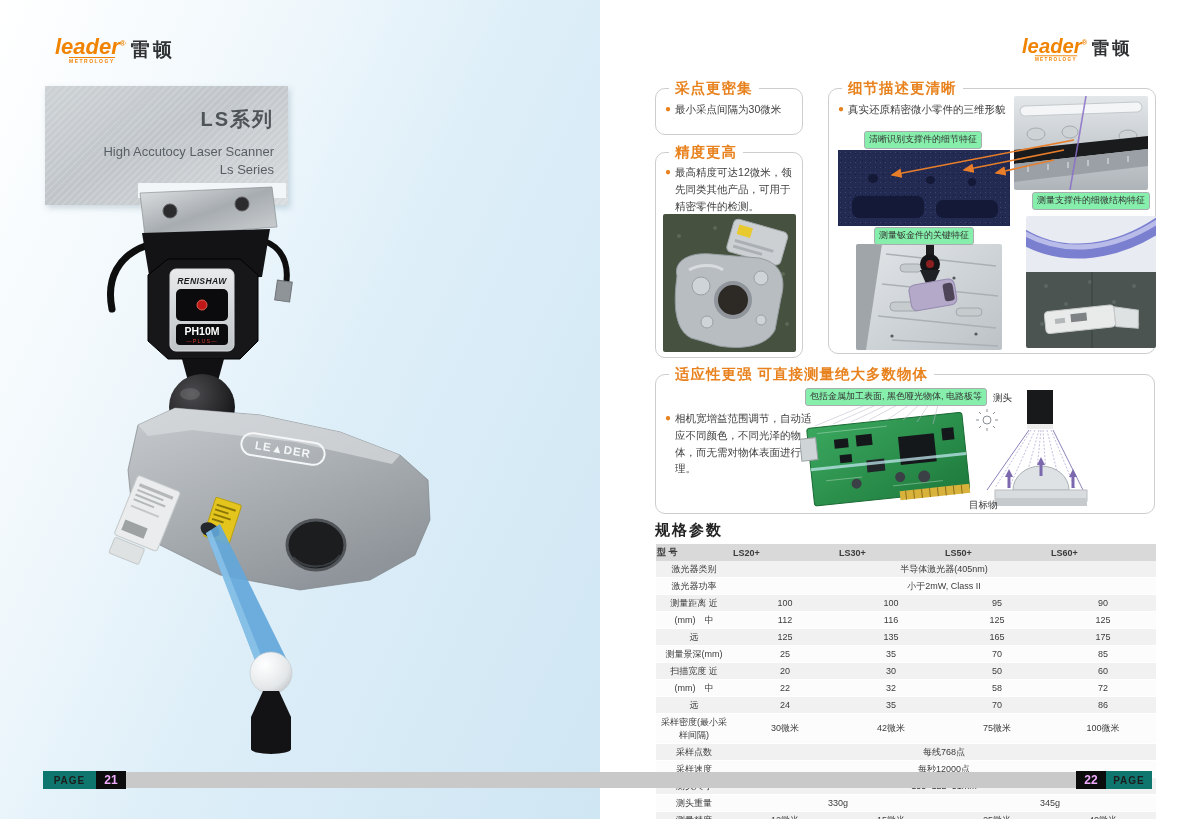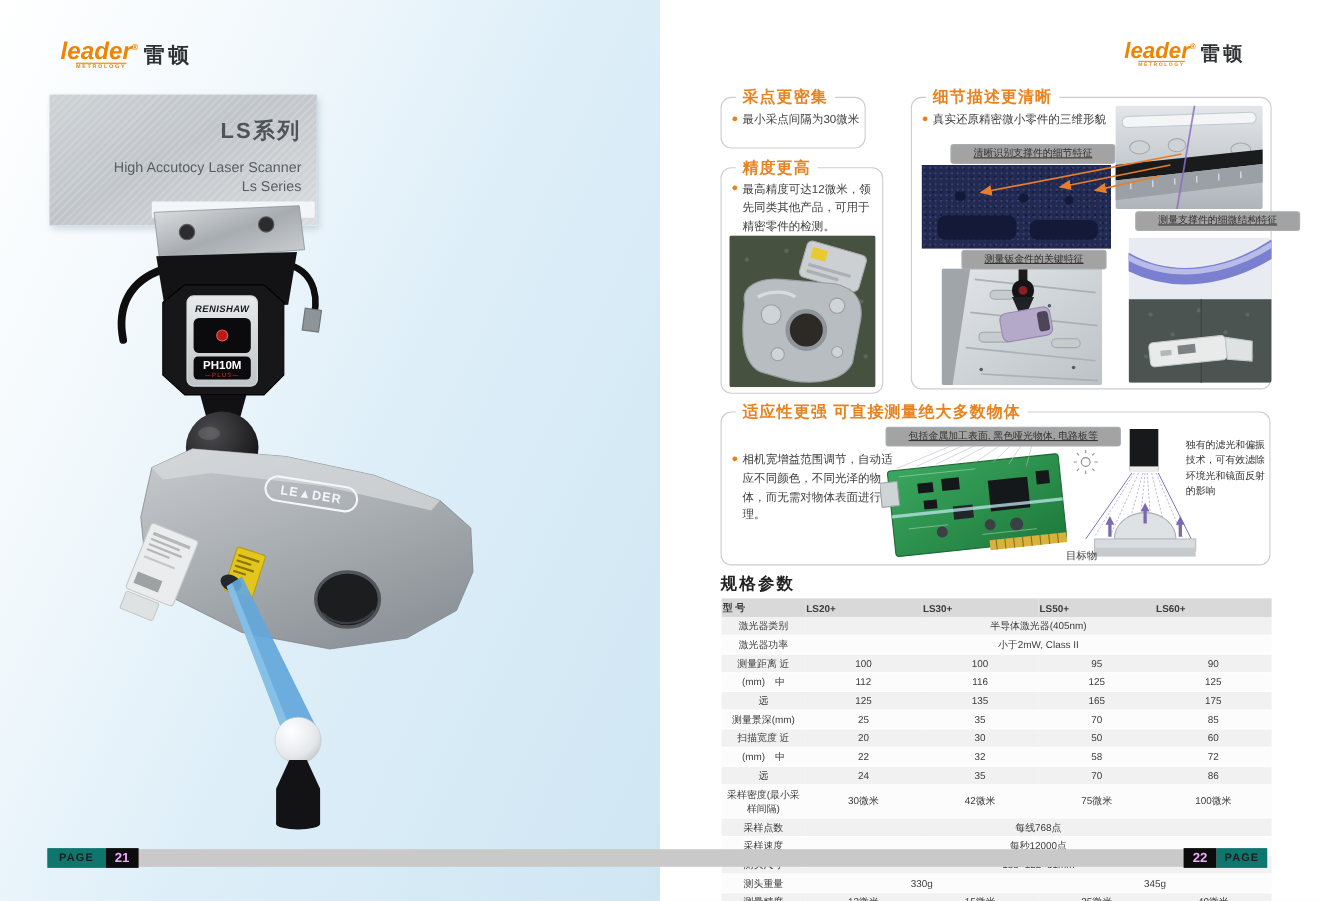--- a/index.html
+++ b/index.html
@@ -29,22 +29,22 @@
     box-shadow:2px 3px 6px rgba(80,110,130,.25);
     text-align:right;padding:20px 14px 0 0;}
   .title-cn{font-size:20px;font-weight:bold;color:#4e5458;letter-spacing:2px;line-height:1.35;}
   .title-en{font-size:13px;color:#585f64;line-height:1.35;margin-top:10px;margin-left:33px;}
   
   .feature-box{position:absolute;border:1.5px solid #cbcdcf;border-radius:10px;background:#fff;}
   .feature-title{position:absolute;top:-10px;left:13px;background:#fff;padding:0 6px;
     color:#e8821e;font-weight:bold;font-size:14.5px;letter-spacing:1px;white-space:nowrap;}
   .bullet-item{display:flex;font-size:10.5px;color:#3e3e3e;line-height:1.6;}
   .bullet-dot{color:#e8821e;margin:0 4px 0 9px;font-size:10px;flex:0 0 auto;}
-  .chip{position:absolute;background:#a3a3a3;border:1px solid #a9adb0;border-radius:3px;
-    font-size:9px;color:#333;padding:1px 20px;white-space:nowrap;z-index:5;line-height:1.5;text-decoration:underline;}
+  .chip{position:absolute;background:#86efac;border:1px solid #a9adb0;border-radius:3px;
+    font-size:9px;color:#333;padding:1px 4px;white-space:nowrap;z-index:5;line-height:1.5;}
   .photo{position:absolute;z-index:1;border-radius:2px;overflow:hidden;}
   .navy-scan{position:absolute;z-index:1;background-color:#232a52;
     background-image:radial-gradient(#39427326 20%,transparent 21%),
       radial-gradient(#3a4375 18%,transparent 19%),radial-gradient(#161b3a 18%,transparent 19%);
     background-size:3px 3px,5px 5px,7px 7px;}
   .navy-slot{position:absolute;background:#141938;border-radius:7px;}
   .note-text{position:absolute;font-size:9px;color:#333;line-height:1.55;z-index:4;}
   
   .spec-title{position:absolute;left:655px;top:521px;font-size:15px;font-weight:bold;color:#222;
     letter-spacing:2px;}
@@ -188,21 +188,21 @@
     </svg>
   </div>
 
   <div class="page-right"></div>
 
   <div class="logo" style="left:1022px;top:36px;transform:scale(.92);transform-origin:left top;">
     <span class="logo-en"><span>leader</span><span class="logo-reg">®</span><span class="logo-sub">METROLOGY</span></span>
     <span class="logo-cn">雷顿</span>
   </div>
 
-  <div class="feature-box" style="left:655px;top:88px;width:132px;height:47px;">
+  <div class="feature-box" style="left:655px;top:88px;width:148px;height:47px;">
     <span class="feature-title">采点更密集</span>
     <div class="bullet-item" style="margin-top:12px;">
       <span class="bullet-dot">●</span>
       <span>最小采点间隔为30微米</span>
     </div>
   </div>
 
   <div class="feature-box" style="left:655px;top:152px;width:148px;height:206px;">
     <span class="feature-title">精度更高</span>
     <div class="bullet-item" style="margin-top:11px;padding-right:6px;">
@@ -444,21 +444,20 @@
     <g stroke="#7b68ae" stroke-width="3">
       <line x1="44" y1="104" x2="44" y2="92"></line>
         <polygon points="40,93 48,93 44,85" fill="#7b68ae" stroke="none"></polygon>
       <line x1="76" y1="92" x2="76" y2="80"></line>
         <polygon points="72,81 80,81 76,73" fill="#7b68ae" stroke="none"></polygon>
       <line x1="108" y1="104" x2="108" y2="92"></line>
         <polygon points="104,93 112,93 108,85" fill="#7b68ae" stroke="none"></polygon>
     </g>
     <text x="4" y="124" font-size="9.5" fill="#333">目标物</text>
   </svg>
-  <div class="note-text" style="left:1078px;top:398px;width:72px;">独有的滤光和偏振技术，可有效滤除环境光和镜面反射的影响</div>
 
   <div class="spec-title">规格参数</div>
   <table class="spec">
     <colgroup>
         <col style="width:76px">
         <col style="width:106px">
         <col style="width:106px">
         <col style="width:106px">
         <col style="width:106px">
       </colgroup>

